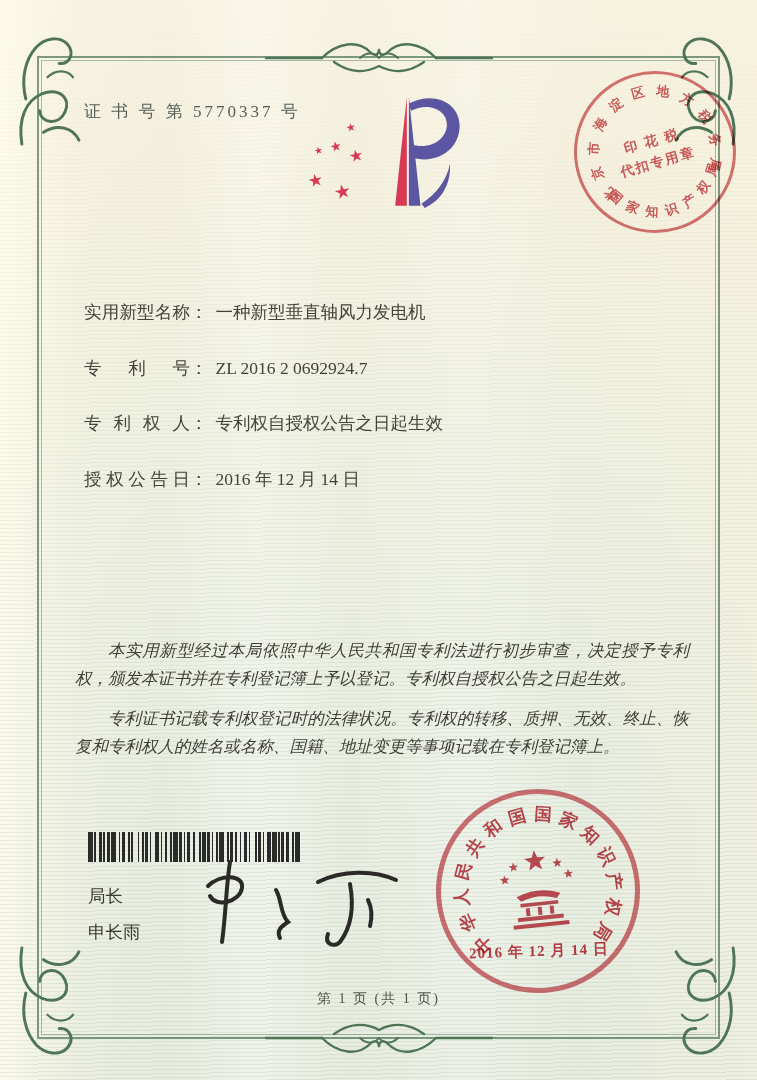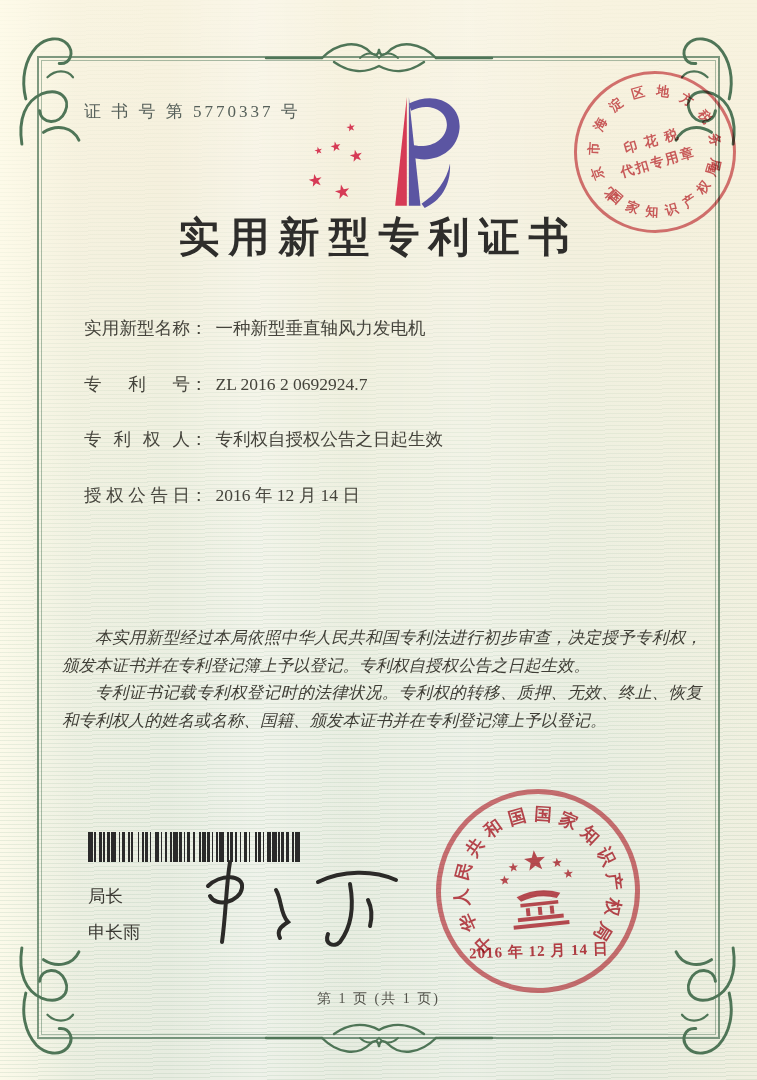--- a/index.html
+++ b/index.html
@@ -25,27 +25,27 @@
   .ornament{position:absolute;left:50%;transform:translateX(-50%);width:230px;height:52px;color:#4f7557;}
   .ornament.top{top:32px;}
   .ornament.bottom{bottom:16px;transform:translateX(-50%) scaleY(-1);}
   .cert-number{position:absolute;left:84px;top:100px;font-size:17px;letter-spacing:3px;color:#56605a;}
   .logo{position:absolute;left:296px;top:94px;width:176px;height:116px;}
   .logo-stars{position:absolute;inset:0;}
   .logo-stars span{position:absolute;color:#d63a55;line-height:1;}
   .logo-p{position:absolute;right:6px;top:0;width:110px;height:116px;}
   .title{position:absolute;left:0;right:0;top:210px;text-align:center;font-size:41px;font-weight:bold;
     letter-spacing:9px;color:#2e2d2b;}
-  .fields{position:absolute;left:84px;top:316px;width:600px;}
+  .fields{position:absolute;left:84px;top:300px;width:600px;}
   .field-row{height:55.5px;font-size:17.5px;color:#45443c;white-space:nowrap;}
   .field-label{display:inline-block;width:106px;text-align:justify;text-align-last:justify;vertical-align:top;}
   .field-colon{display:inline-block;margin-right:8px;}
   .paragraphs{position:absolute;left:62px;top:624px;width:640px;font-size:16.5px;line-height:27.5px;
     color:#3f3e36;text-align:justify;font-style:italic;}
-  .paragraphs p{margin:0;text-indent:2em;}
+  .paragraphs p{margin:13px;text-indent:2em;}
   .barcode{position:absolute;left:88px;top:832px;width:292px;height:30px;display:flex;align-items:stretch;overflow:hidden;}
   .barcode div{height:100%;}
   .signer{position:absolute;left:88px;top:878px;font-size:17.5px;color:#3c3b35;line-height:36px;}
   .signature{position:absolute;left:192px;top:856px;width:215px;height:95px;color:#2b2a28;}
   .seal{position:absolute;left:436px;top:789px;width:194px;height:194px;border-radius:50%;
     border:5px solid rgba(199,62,74,.72);mix-blend-mode:multiply;transform:rotate(-6deg);}
   .seal .arc{position:absolute;inset:0;font-weight:bold;font-size:17.5px;color:rgba(190,48,60,.88);}
   .emblem{position:absolute;left:50%;top:50%;width:104px;height:104px;transform:translate(-50%,-50%);}
   .seal-date{position:absolute;left:446px;top:942px;width:186px;text-align:center;font-size:15px;
     letter-spacing:1px;color:rgba(190,48,60,.92);mix-blend-mode:multiply;transform:rotate(-2deg);font-weight:bold;}
@@ -130,40 +130,39 @@
         <span style="left: 38px; top: 88px; font-size: 19px; transform: rotate(-12deg);">★</span>
       </div>
     <svg class="logo-p" viewBox="0 0 100 110">
       <polygon points="46,3 35,106 46,106" fill="#d63a55"></polygon>
       <polygon points="48,3 48,106 59,106" fill="#5b55a2"></polygon>
       <path d="M48,9 C74,-4 98,10 96,33 C94,55 72,67 50,60 L50,48 C67,53 83,44 84,30 C85,15 66,7 50,16 Z" fill="#5b55a2"></path>
       <path d="M60,104 C74,95 84,82 87,66 C88,88 77,102 63,108 Z" fill="#5b55a2"></path>
     </svg>
   </div>
 
-  <div class="title">实用新型专利证书</div>
 
   <div class="fields">
     <div class="field-row">
       <span class="field-label">实用新型名称</span><span class="field-colon">：</span><span>一种新型垂直轴风力发电机</span>
     </div>
     <div class="field-row">
       <span class="field-label">专利号</span><span class="field-colon">：</span><span>ZL 2016 2 0692924.7</span>
     </div>
     <div class="field-row">
       <span class="field-label">专利权人</span><span class="field-colon">：</span><span>专利权自授权公告之日起生效</span>
     </div>
     <div class="field-row">
       <span class="field-label">授权公告日</span><span class="field-colon">：</span><span>2016 年 12 月 14 日</span>
     </div>
   </div>
 
   <div class="paragraphs">
     <p>本实用新型经过本局依照中华人民共和国专利法进行初步审查，决定授予专利权，颁发本证书并在专利登记簿上予以登记。专利权自授权公告之日起生效。</p>
-    <p>专利证书记载专利权登记时的法律状况。专利权的转移、质押、无效、终止、恢复和专利权人的姓名或名称、国籍、颁发本证书并在专利登记簿上予以登记。</p>
+    <p>专利证书记载专利权登记时的法律状况。专利权的转移、质押、无效、终止、恢复和专利权人的姓名或名称、国籍、地址变更等事项记载在专利登记簿上。</p>
   </div>
 
   <div class="barcode">
       <div style="width: 4.65px; flex: 0 0 auto; background: rgb(42, 42, 42);"></div>
       <div style="width: 1.55px; flex: 0 0 auto; background: transparent;"></div>
       <div style="width: 1.55px; flex: 0 0 auto; background: rgb(42, 42, 42);"></div>
       <div style="width: 3.1px; flex: 0 0 auto; background: transparent;"></div>
       <div style="width: 3.1px; flex: 0 0 auto; background: rgb(42, 42, 42);"></div>
       <div style="width: 1.55px; flex: 0 0 auto; background: transparent;"></div>
       <div style="width: 1.55px; flex: 0 0 auto; background: rgb(42, 42, 42);"></div>

